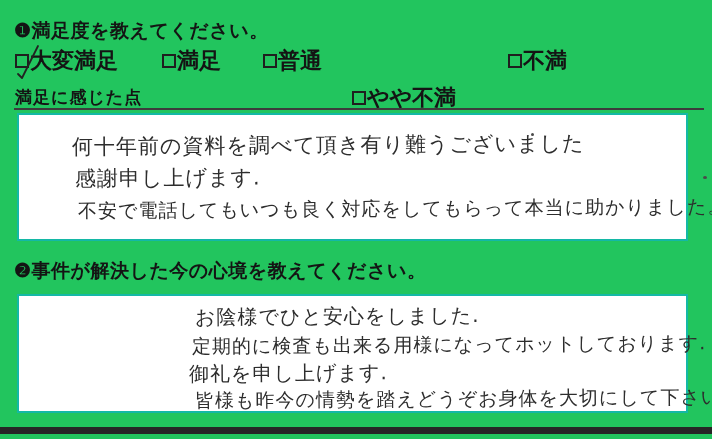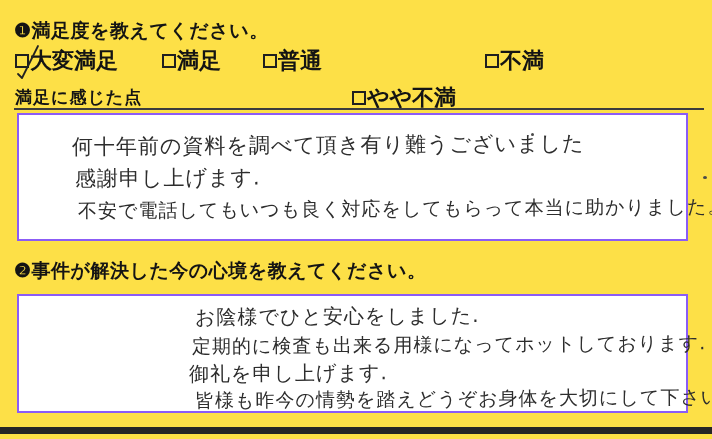--- a/index.html
+++ b/index.html
@@ -1,19 +1,19 @@
 <!DOCTYPE html>
 <html><head>
 <meta charset="utf-8">
 <style>
   html,body{margin:0;padding:0;background:#e8e8e8;}
   .page{
     position:relative;
     width:712px;height:439px;
-    background:#fde047;
+    background:#22c55e;
     overflow:hidden;
     font-family:"Liberation Serif", serif;
     color:#141414;
   }
   .q-title{
     position:absolute;
     font-size:19px;
     font-weight:600;
     letter-spacing:0.5px;
     white-space:nowrap;
@@ -32,21 +32,21 @@
     width:14px;height:14px;
     border:2px solid #1f1f1f;
     margin-right:1px;
     box-sizing:border-box;
     flex:none;
   }
   .opt1{left:15px;}
   .opt2{left:162px;}
   .opt3{left:263px;font-family:Liberation Serif, serif;}
   .opt4{left:352px;margin-top:37px;}
-  .opt5{left:485px;}
+  .opt5{left:508px;}
   .checkmark{
     position:absolute;
     left:-6px;top:-14px;
     width:34px;height:40px;
     pointer-events:none;
   }
   .sub-label{
     position:absolute;
     left:15px;top:86px;
     font-size:17px;font-weight:700;
@@ -55,21 +55,21 @@
   .rule{
     position:absolute;
     left:14px;top:108px;
     width:690px;height:2px;
     background:#3c3c3c;
   }
   .answer-box{
     position:absolute;
     left:17px;
     width:671px;
-    border:2px solid #8b5cf6;
+    border:2px solid #14b8a6;
     box-sizing:border-box;
     background:#fff;
   }
   #box1{top:113px;height:128px;}
   #box2{top:294px;height:119px;text-align:center;}
   .hand{
     position:absolute;
     font-family:"DejaVu Sans", sans-serif;
     color:#2d2d2d;
     font-size:20px;

